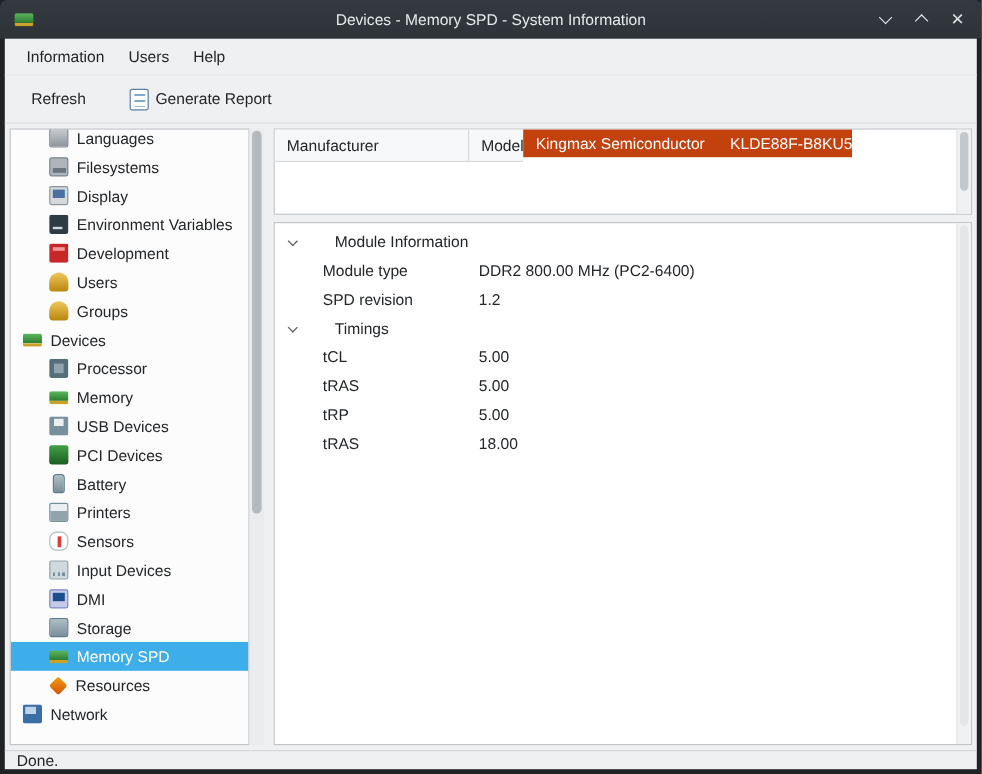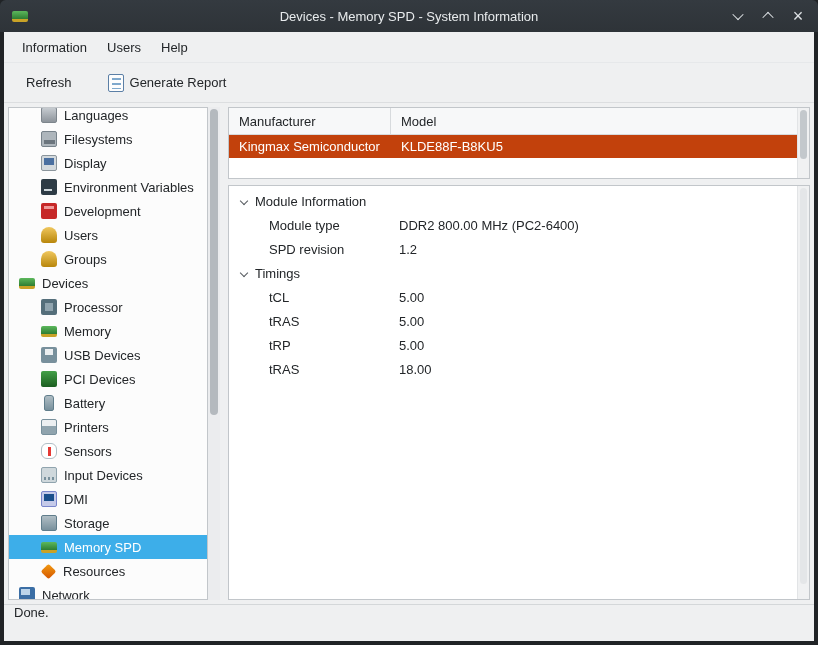--- a/index.html
+++ b/index.html
@@ -56,44 +56,44 @@
 
   .sb-scroll { width:12px; background:#ebecee; position:relative; flex:none; }
   .sb-scroll .thumb { position:absolute; left:2px; right:2px; top:2px; height:62%; background:#b4b9be; border-radius:5px; }
 
   .content { flex:1; display:flex; flex-direction:column; min-width:0; min-height:0; }
   .pane { background:#ffffff; border:1px solid #c2c6ca; display:flex; min-width:0; }
   .top-pane { height:72px; flex:none; }
   .splitter { height:6px; flex:none; cursor:row-resize; }
   .bottom-pane { flex:1; min-height:0; }
 
-  .cols { flex:1; min-width:0; display:flex; flex-direction:column; }
+  .cols { flex:1; min-width:0; display:flex; }
   .thead { height:27px; display:flex; background:#f7f8f9; border-bottom:1px solid #d7dadd; flex:none; }
   .th { display:flex; align-items:center; padding-left:10px; cursor:pointer; }
   .th.c1 { width:162px; border-right:1px solid #d7dadd; flex:none; }
   .th.c2 { flex:1; }
   .trow { height:23px; display:flex; align-items:center; cursor:pointer; }
   .trow.selected { background:#c2410c; color:#ffffff; }
   .td { padding-left:10px; white-space:nowrap; overflow:hidden; }
   .td.c1 { width:162px; flex:none; }
   .td.c2 { flex:1; }
 
   .detail-rows { flex:1; min-width:0; padding-top:4px; }
   .drow { height:24px; line-height:24px; position:relative; white-space:nowrap; cursor:default; }
-  .drow.group { padding-left:12px; display:flex; align-items:center; cursor:pointer; }
+  .drow.group { padding-left:12px; display:flex; align-items:center; cursor:pointer;gap:24px; }
   .dchev { width:6px; height:6px; border-right:1.5px solid #555a5f; border-bottom:1.5px solid #555a5f; transform:rotate(45deg); margin:-3px 8px 0 0; flex:none; }
   .drow .k { padding-left:40px; }
   .drow .v { position:absolute; left:170px; top:0; }
 
   .v-scroll { width:12px; background:#f0f1f2; position:relative; flex:none; border-left:1px solid #e2e4e6; }
   .v-scroll .thumb { position:absolute; left:2px; right:2px; top:2px; background:#c3c8cc; border-radius:5px; }
   .v-scroll .t-top { height:70%; }
   .v-scroll .t-full { height:96%; background:#e4e6e8; }
 
-  .statusbar { height:37px; display:flex; align-items:flex-start; padding-left:10px; border-top:1px solid #d4d7d9; flex:none; }
+  .statusbar { height:16px; display:flex; align-items:flex-start; padding-left:10px; border-top:1px solid #d4d7d9; flex:none; }
 
   
   .ic { width:16px; height:16px; border-radius:2px; flex:none; display:inline-block; }
   .i-chip { height:11px; margin-top:1px; background:linear-gradient(180deg,#5cb85c,#2e7d32); border-bottom:3px solid #c9a227; border-radius:2px; }
   .app-ic.i-chip { width:16px; }
   .i-lang { background:linear-gradient(180deg,#c6cbd0,#8d949b); border:1px solid #7d858c; }
   .i-fs   { background:#aeb6bc; border:1px solid #78838b; background-image:linear-gradient(#6b757d,#6b757d); background-size:11px 4px; background-position:2px 8px; background-repeat:no-repeat; }
   .i-disp { background:#d3d9dd; border:1px solid #8b959c; background-image:linear-gradient(#4a6fa0,#4a6fa0); background-size:10px 7px; background-position:2px 2px; background-repeat:no-repeat; }
   .i-env  { background:#2d3b45; background-image:linear-gradient(#cfd8dc,#cfd8dc); background-size:8px 2px; background-position:3px 10px; background-repeat:no-repeat; }
   .i-dev  { background:#c62828; background-image:linear-gradient(#ef9a9a,#ef9a9a); background-size:10px 3px; background-position:3px 3px; background-repeat:no-repeat; }

